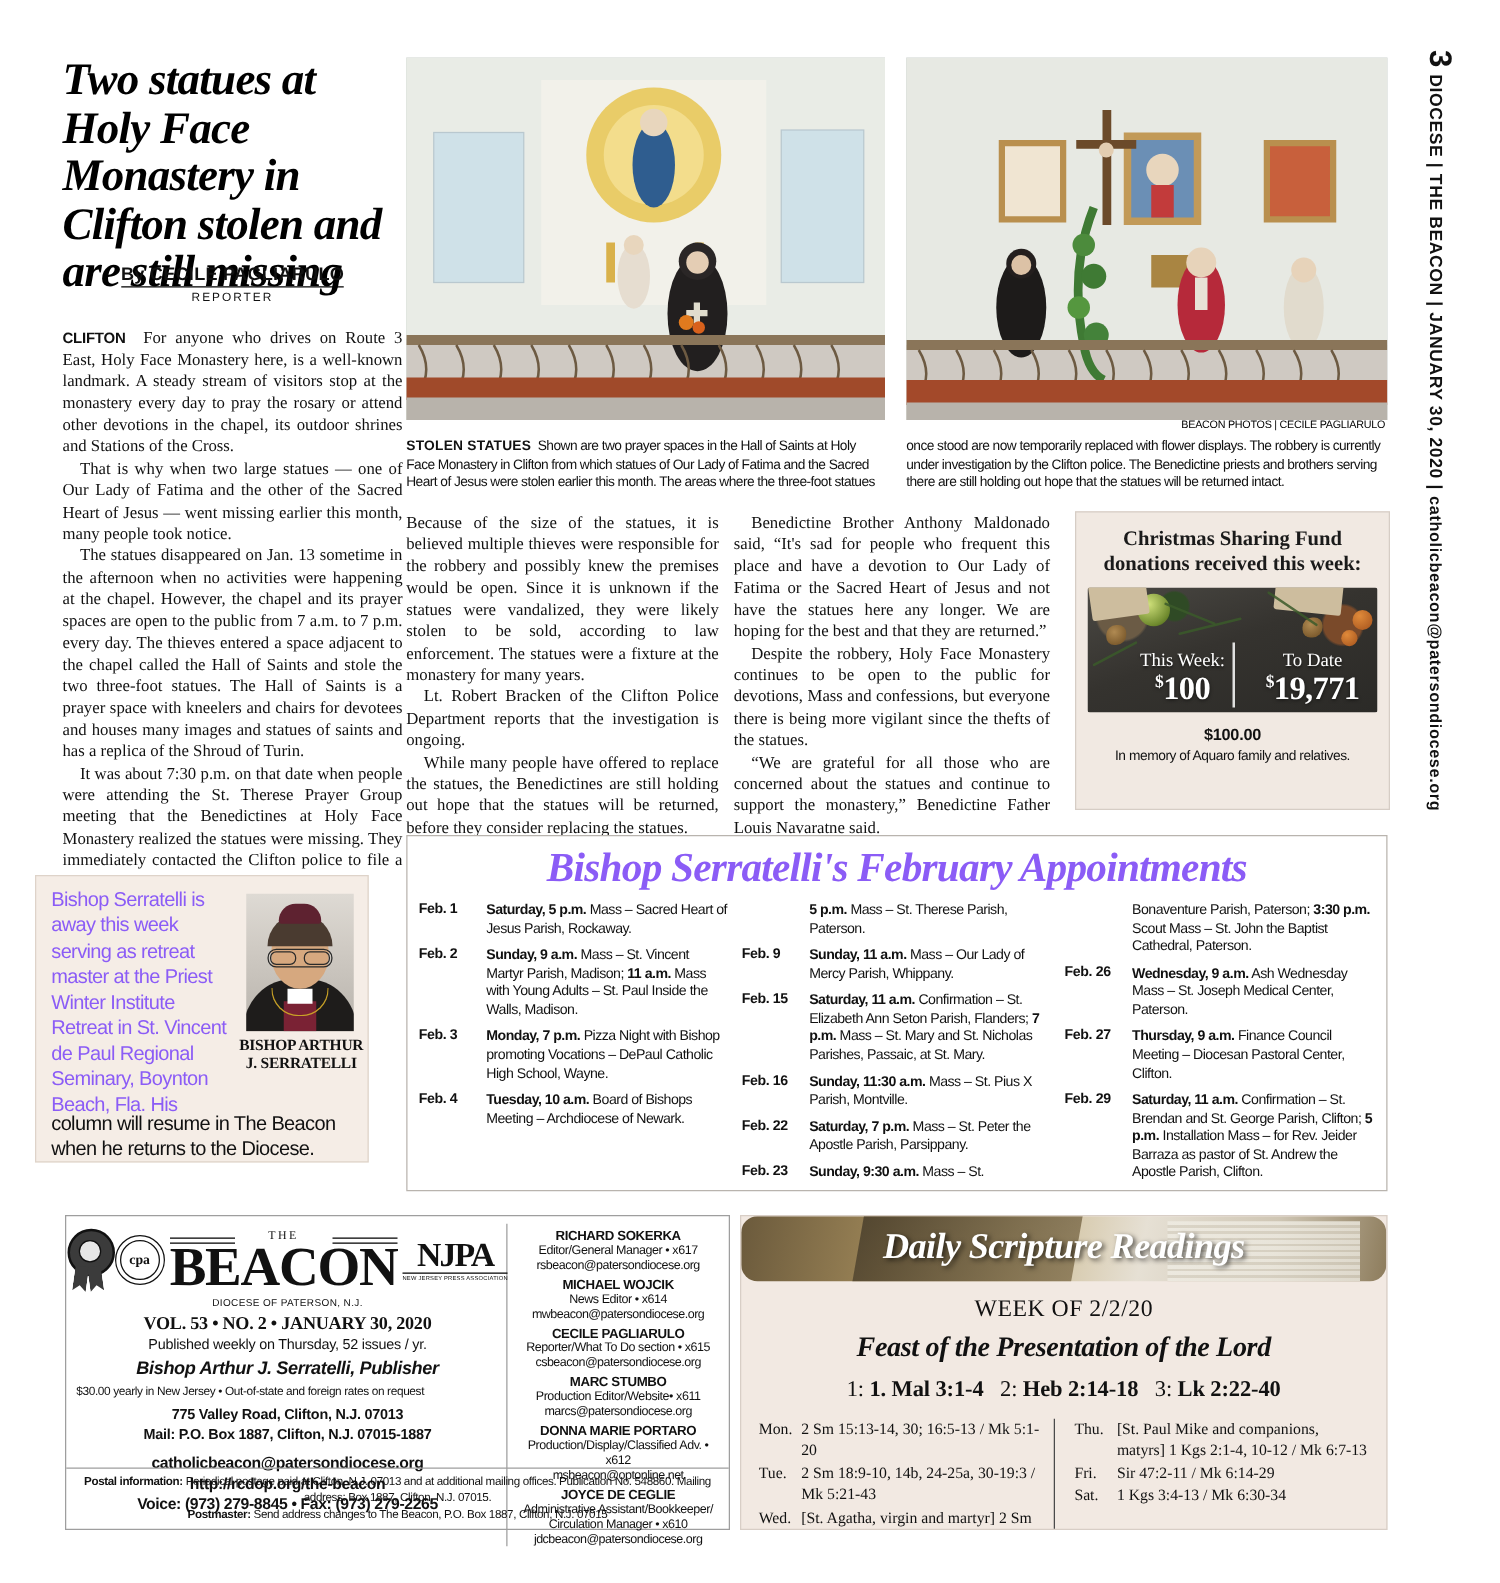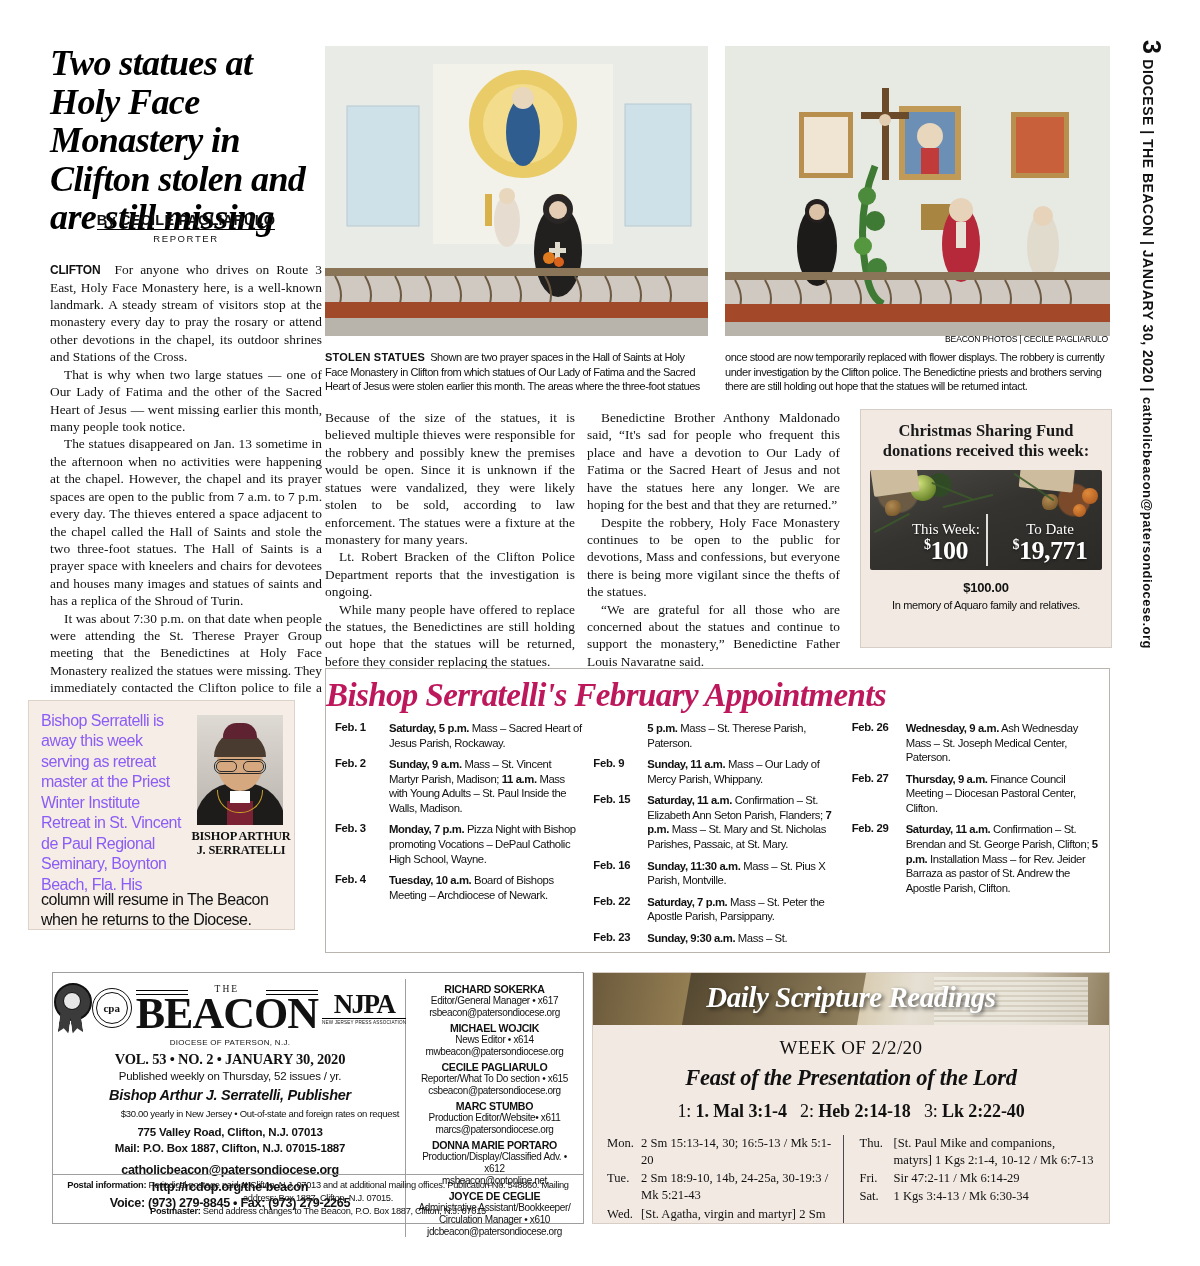--- a/index.html
+++ b/index.html
@@ -154,22 +154,22 @@
     font-family:"Liberation Serif",serif;font-weight:bold;font-size:12.4px;
     line-height:1.16;letter-spacing:-.2px;
   }
 
   
   .apptbox{
     position:absolute;left:325px;top:668px;width:783px;height:283px;
     border:1px solid #b9b4ae;background:#fff;
   }
   .appt-title{
-    text-align:left;font-family:"Liberation Serif",serif;font-style:italic;
-    font-weight:bold;font-size:33px;letter-spacing:-.6px;padding-top:8px;color:#be185d;
+    text-align:center;font-family:"Liberation Serif",serif;font-style:italic;
+    font-weight:bold;font-size:33px;letter-spacing:-.6px;padding-top:8px;color:#8b5cf6;
   }
   .appt-cols{display:flex;padding:7px 9px 0 9px;gap:10px;}
   .appt-col{flex:1;}
   .appt-row{display:flex;margin-bottom:7px;}
   .appt-date{
     width:54px;flex:none;font-family:"Liberation Sans",sans-serif;font-weight:bold;
     font-size:11.3px;letter-spacing:-.3px;
   }
   .appt-txt{
     flex:1;font-family:"Liberation Sans",sans-serif;font-size:11.3px;line-height:1.29;
@@ -226,21 +226,21 @@
   .njpa-sub{font-family:"Liberation Sans",sans-serif;font-size:4.6px;letter-spacing:.2px;
     border-top:1.4px solid #000;padding-top:1px;}
   .mast-diocese{text-align:center;font-family:"Liberation Sans",sans-serif;font-size:8px;
     letter-spacing:.3px;margin-top:1px;}
   .mast-vol{text-align:center;font-family:Liberation Serif, serif;font-weight:bold;
     font-size:14.5px;letter-spacing:-.2px;margin-top:4px;}
   .mast-pub{text-align:center;font-family:"Liberation Sans",sans-serif;font-size:11.5px;
     margin-top:2px;letter-spacing:-.2px;}
   .mast-bishop{text-align:center;font-family:"Liberation Sans",sans-serif;font-weight:bold;
     font-style:italic;font-size:14.5px;margin-top:5px;letter-spacing:-.3px;}
-  .mast-rates{text-align:right;font-family:"Liberation Sans",sans-serif;font-size:9.5px;
+  .mast-rates{text-align:left;font-family:"Liberation Sans",sans-serif;font-size:9.5px;
     margin-top:5px;letter-spacing:-.3px;}
   .mast-addr{text-align:center;font-family:"Liberation Sans",sans-serif;font-weight:bold;
     font-size:11.5px;margin-top:6px;line-height:1.35;letter-spacing:-.2px;}
   .mast-web{text-align:center;font-family:"Liberation Sans",sans-serif;font-weight:bold;
     font-size:12.6px;margin-top:6px;line-height:1.32;letter-spacing:-.3px;}
   .staff-name{font-weight:bold;font-size:10.6px;letter-spacing:-.3px;margin-top:4px;}
   .staff-role{font-size:10px;letter-spacing:-.35px;line-height:1.2;}
   .staff-mail{font-size:10px;letter-spacing:-.4px;}
   .postal{
     position:absolute;left:0;right:0;bottom:0;border-top:1px solid #9e9e9e;
@@ -249,20 +249,21 @@
   }
 
   
   .scrip{
     position:absolute;left:592px;top:972px;width:516px;height:250px;
     background:#f2e9e2;border:1px solid #d8cec6;overflow:hidden;
   }
   .scrip-banner{
     height:52px;position:relative;overflow:hidden;
     background:linear-gradient(100deg,#6b5a3c 0%,#9a8356 22%,#cbb98f 42%,#e6e0d4 62%,#cfc6b4 82%,#8d7c5c 100%);
+    border-radius:13px;
   }
   .scrip-banner .bk1{position:absolute;left:18%;top:-6px;width:34%;height:70px;
     background:linear-gradient(120deg,#3e3526,#7d6a45);transform:skewX(-10deg);opacity:.75;}
   .scrip-banner .bk2{position:absolute;right:4%;top:4px;width:30%;height:58px;
     background:repeating-linear-gradient(0deg,#efece3 0 3px,#d8d2c4 3px 5px);opacity:.8;}
   .scrip-title{
     position:absolute;left:0;right:0;top:8px;text-align:center;
     font-family:"Liberation Serif",serif;font-style:italic;font-weight:bold;
     font-size:29px;color:#fff;letter-spacing:-.5px;
     text-shadow:2px 2px 4px rgba(0,0,0,.65);
@@ -499,20 +500,24 @@
             <div class="appt-date">Feb. 22</div>
             <div class="appt-txt"><b>Saturday, 7 p.m.</b><span> Mass – St. Peter the Apostle Parish, Parsippany.</span></div>
           </div>
           <div class="appt-row">
             <div class="appt-date">Feb. 23</div>
             <div class="appt-txt"><b>Sunday, 9:30 a.m.</b><span> Mass – St.</span></div>
           </div>
         </div>
       <div class="appt-col" id="appt-col-2">
           <div class="appt-row">
+            <div class="appt-date"></div>
+            <div class="appt-txt"><span>Bonaventure Parish, Paterson; </span><b>3:30 p.m.</b><span> Scout Mass – St. John the Baptist Cathedral, Paterson.</span></div>
+          </div>
+          <div class="appt-row">
             <div class="appt-date">Feb. 26</div>
             <div class="appt-txt"><b>Wednesday, 9 a.m.</b><span> Ash Wednesday Mass – St. Joseph Medical Center, Paterson.</span></div>
           </div>
           <div class="appt-row">
             <div class="appt-date">Feb. 27</div>
             <div class="appt-txt"><b>Thursday, 9 a.m.</b><span> Finance Council Meeting – Diocesan Pastoral Center, Clifton.</span></div>
           </div>
           <div class="appt-row">
             <div class="appt-date">Feb. 29</div>
             <div class="appt-txt"><b>Saturday, 11 a.m.</b><span> Confirmation – St. Brendan and St. George Parish, Clifton; </span><b>5 p.m.</b><span> Installation Mass – for Rev. Jeider Barraza as pastor of St. Andrew the Apostle Parish, Clifton.</span></div>

